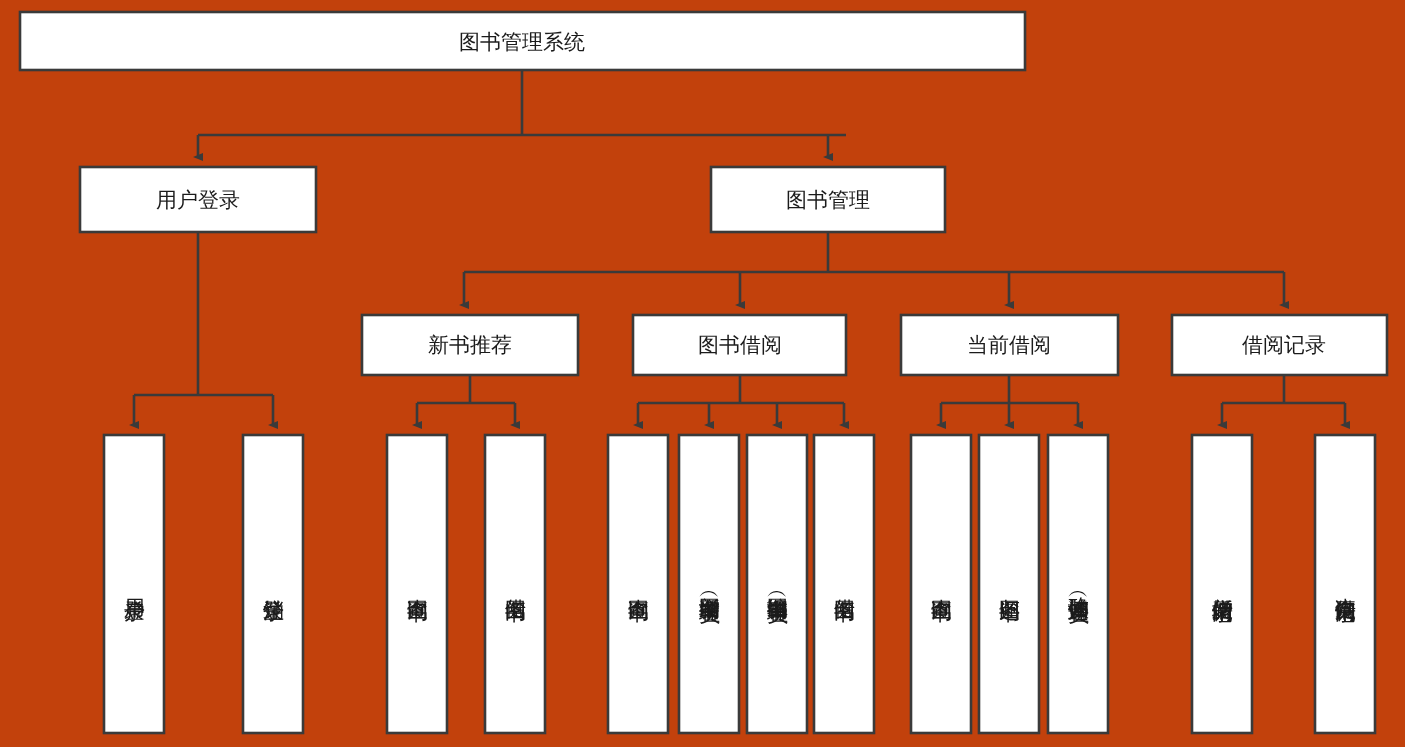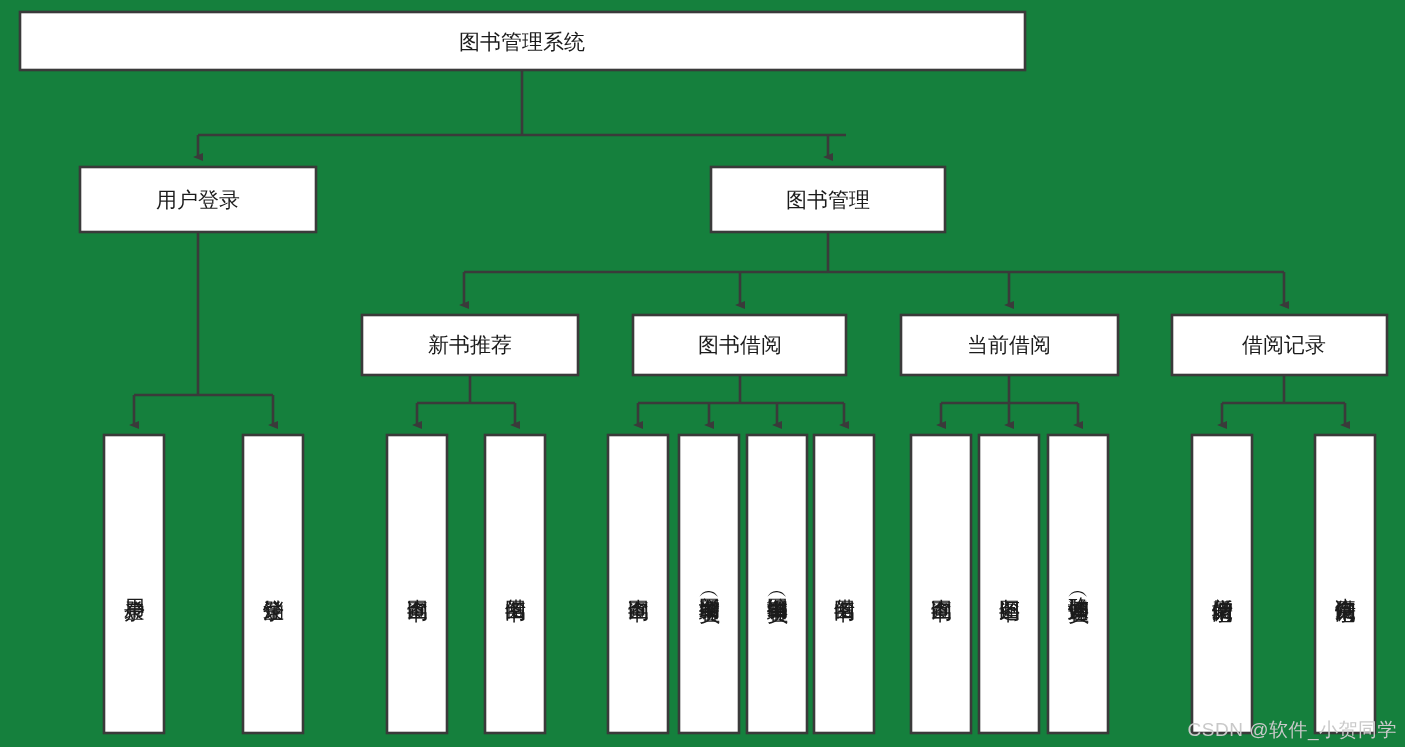--- a/index.html
+++ b/index.html
@@ -7,21 +7,21 @@
     padding: 0;
     background: #ffffff;
   }
   body {
     font-family: "Liberation Sans", "DejaVu Sans", sans-serif;
   }
   #canvas {
     position: relative;
     width: 1405px;
     height: 747px;
-    background: #15803d;
+    background: #c2410c;
     overflow: hidden;
   }
   svg.diagram {
     position: absolute;
     top: 0;
     left: 0;
     width: 1405px;
     height: 747px;
   }
   .node-box {
@@ -190,15 +190,14 @@
   <div class="vlabel" style="left:747px; top:435px; width:60px; height:298px;">编辑图书（管理员）</div>
   <div class="vlabel" style="left:814px; top:435px; width:60px; height:298px;">借阅图书</div>
 
   <div class="vlabel" style="left:911px; top:435px; width:60px; height:298px;">查询图书</div>
   <div class="vlabel" style="left:979px; top:435px; width:60px; height:298px;">归还图书</div>
   <div class="vlabel" style="left:1048px; top:435px; width:60px; height:298px;">确认归还（管理员）</div>
 
   <div class="vlabel" style="left:1192px; top:435px; width:60px; height:298px;">新增借阅记录</div>
   <div class="vlabel" style="left:1315px; top:435px; width:60px; height:298px;">查询借阅记录</div>
 
-  <div class="watermark">CSDN @软件_小贺同学</div>
 
 </div>
 
 </body></html>

